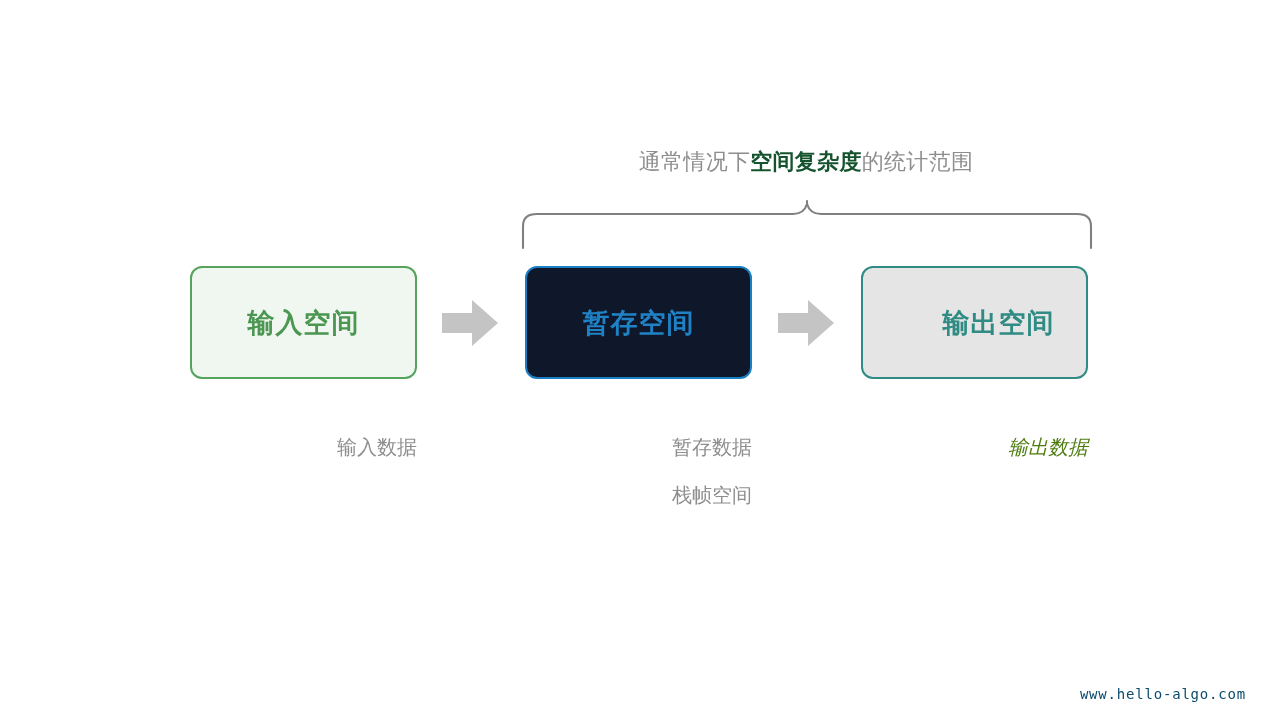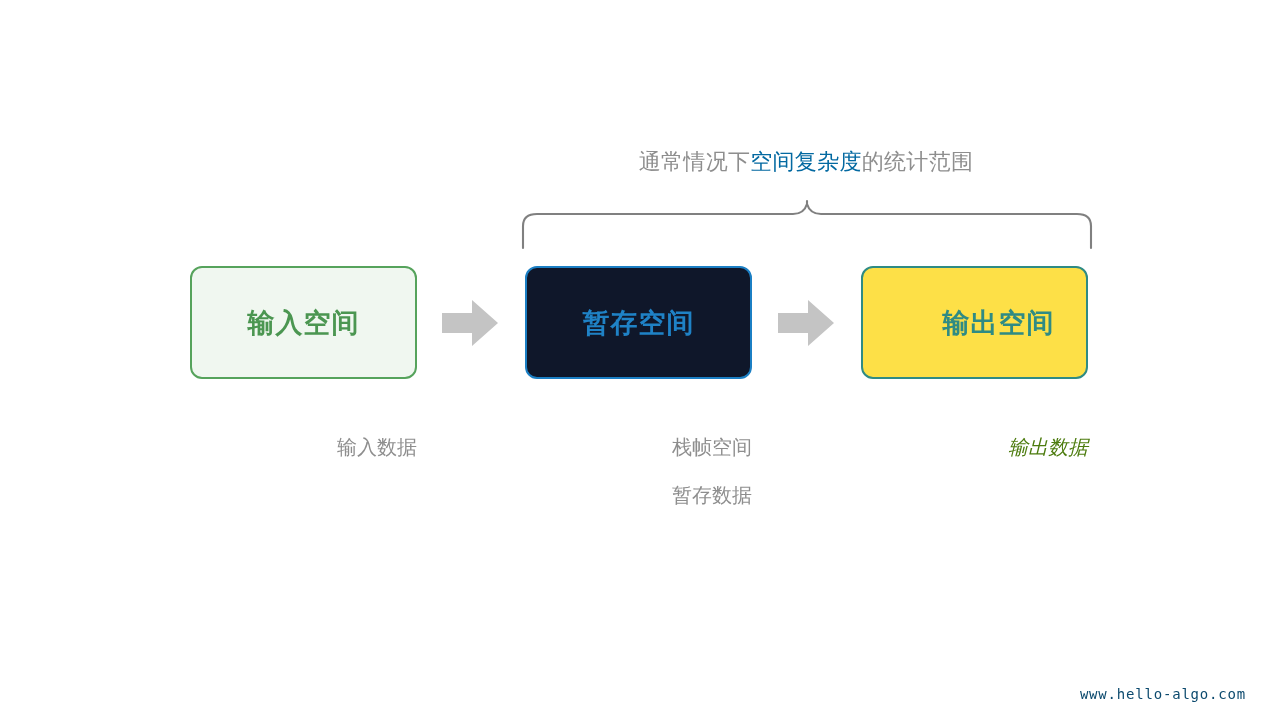--- a/index.html
+++ b/index.html
@@ -23,22 +23,22 @@
     top: 146px;
     width: 600px;
     text-align: center;
     font-size: 22px;
     line-height: 32px;
     color: #8e8e8e;
     white-space: nowrap;
     letter-spacing: 0.3px;
   }
   #brace-caption .em {
-    font-weight: normal;
-    color: #0369a1;
+    font-weight: bold;
+    color: #14532d;
   }
 
   
   #brace-svg {
     position: absolute;
     left: 512px;
     top: 196px;
     width: 590px;
     height: 56px;
   }
@@ -124,38 +124,38 @@
 </svg>
 
 <div class="box" id="box-input" style="background: rgb(240, 247, 240); border-color: rgb(86, 163, 92);">
   <span class="box-label" style="color: rgb(75, 150, 81);">输入空间</span>
 </div>
 
 <div class="box" id="box-temp" style="background: #0f172a; border-color: rgb(27, 127, 196);">
   <span class="box-label" style="color: rgb(31, 130, 198);">暂存空间</span>
 </div>
 
-<div class="box" id="box-output" style="background: #fde047; border-color: rgb(47, 139, 132); padding-left: 48px;">
+<div class="box" id="box-output" style="background: #e5e5e5; border-color: rgb(47, 139, 132); padding-left: 48px;">
   <span class="box-label" style="color: rgb(47, 139, 132);">输出空间</span>
 </div>
 
 <svg class="arrow" id="arrow-1" viewBox="0 0 56 46" xmlns="http://www.w3.org/2000/svg">
   <polygon points="0,13 30,13 30,0 56,23 30,46 30,33 0,33" fill="#c4c4c4"></polygon>
 </svg>
 
 <svg class="arrow" id="arrow-2" viewBox="0 0 56 46" xmlns="http://www.w3.org/2000/svg">
   <polygon points="0,13 30,13 30,0 56,23 30,46 30,33 0,33" fill="#c4c4c4"></polygon>
 </svg>
 
 <div class="caption-col" id="caption-input" style="color: rgb(142, 142, 142);">
   <div>输入数据</div>
 </div>
 
 <div class="caption-col" id="caption-temp" style="color: rgb(142, 142, 142);">
+  <div>暂存数据</div>
   <div>栈帧空间</div>
-  <div>暂存数据</div>
 </div>
 
 <div class="caption-col" id="caption-output" style="color: #4d7c0f; font-style: italic;">
   <div>输出数据</div>
 </div>
 
 <div id="watermark" style="color: #0c4a6e;">www.hello-algo.com</div>
 
 </body></html>

